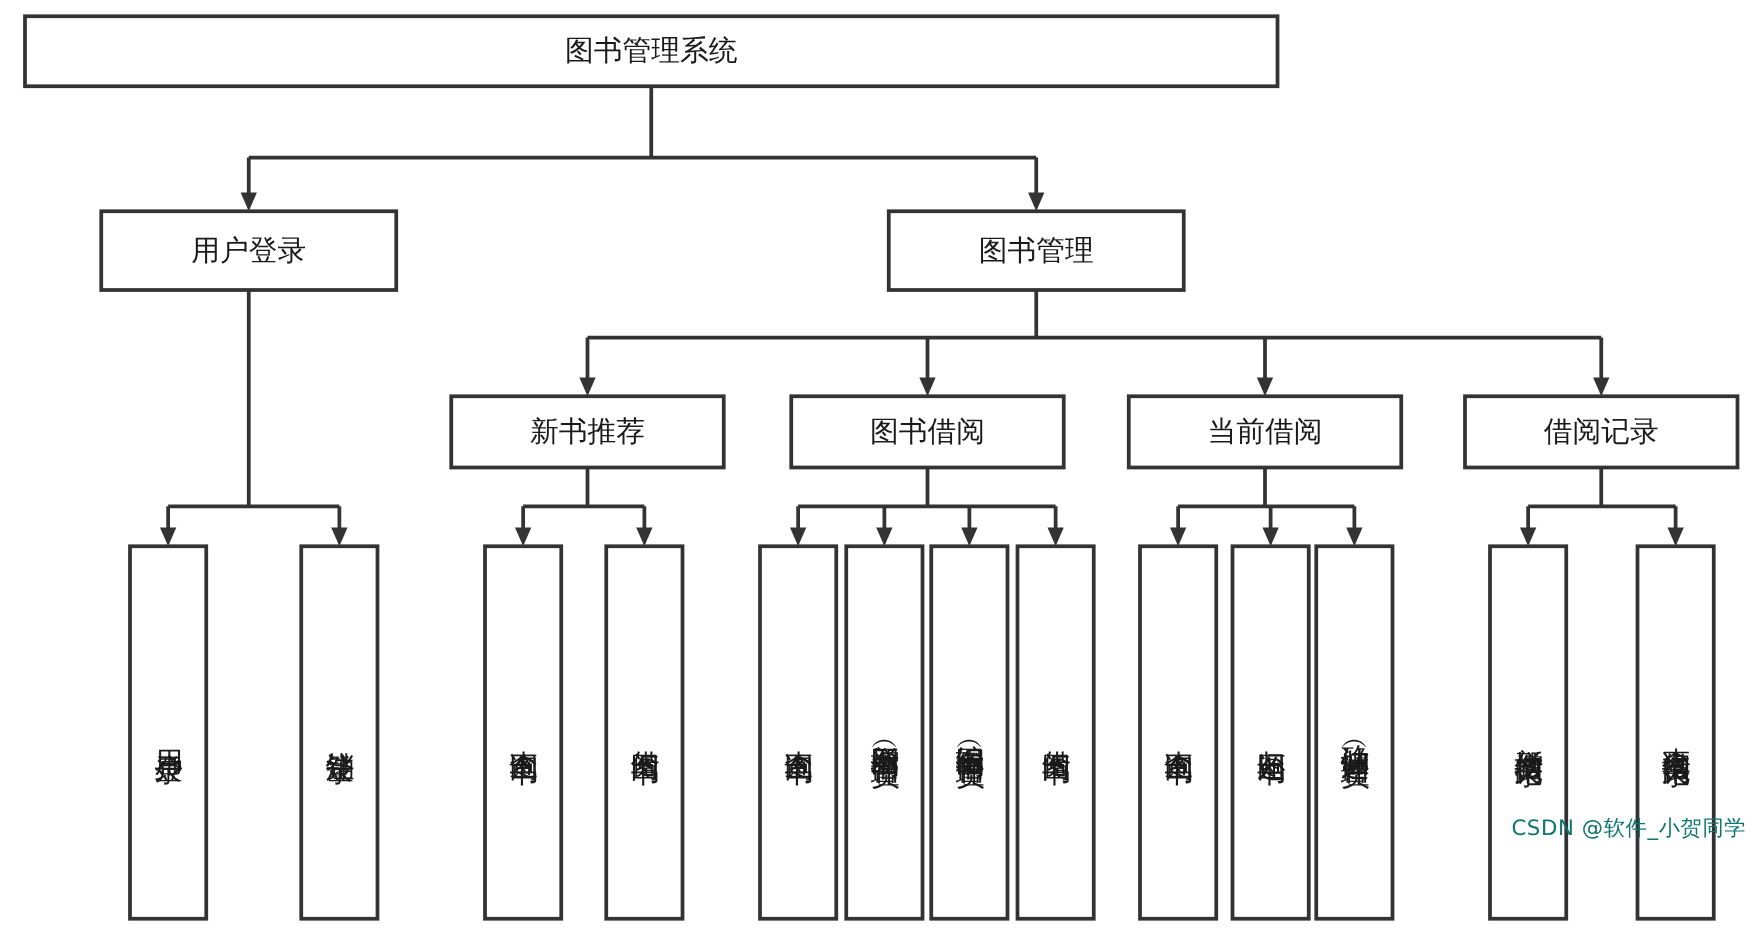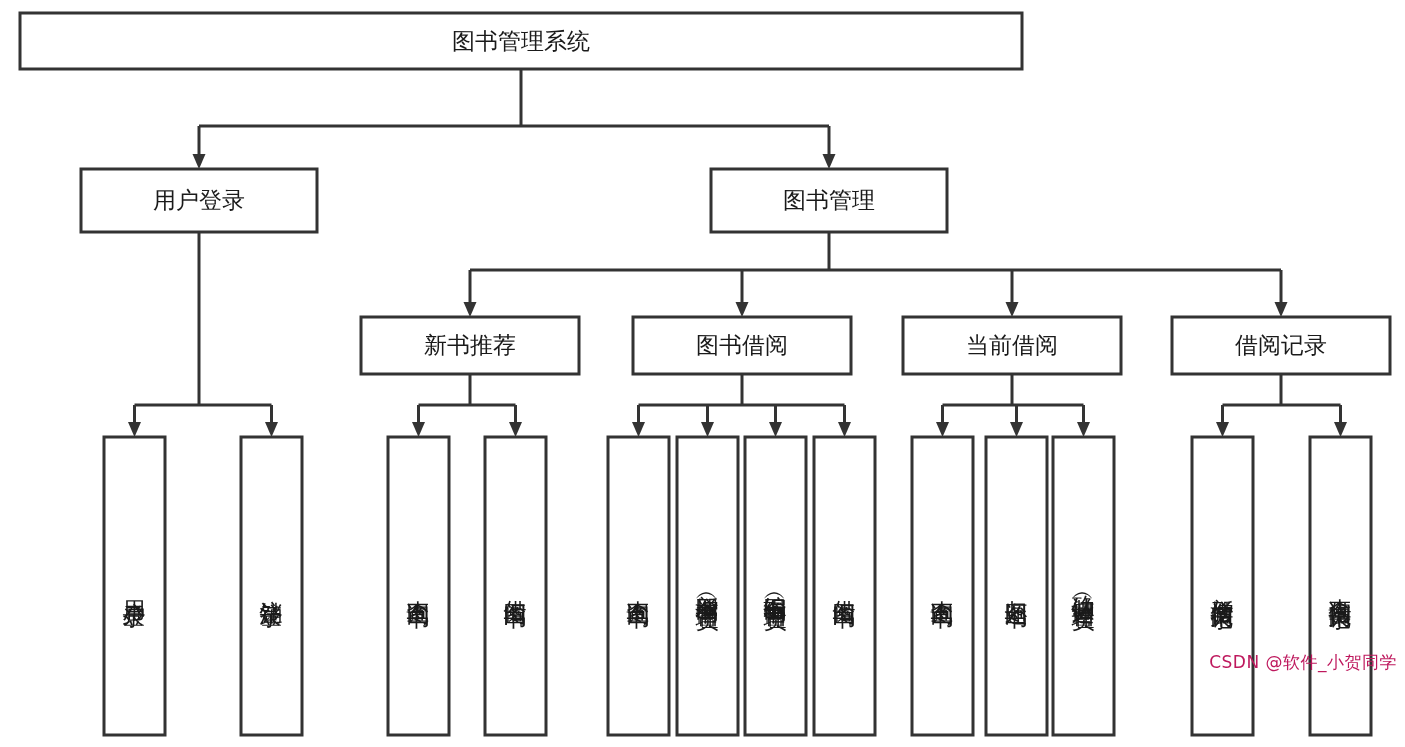--- a/index.html
+++ b/index.html
@@ -57,21 +57,21 @@
     letter-spacing: 2px;
     color: #1a1a1a;
     white-space: nowrap;
     font-family: "DejaVu Sans", "Liberation Sans", sans-serif;
   }
   .watermark {
     position: absolute;
     right: 8px;
     bottom: 6px;
     font-size: 17px;
-    color: #be185d;
+    color: #0f766e;
     font-family: "DejaVu Sans", "Liberation Sans", sans-serif;
     white-space: nowrap;
     letter-spacing: 0.5px;
   }
 </style>
 </head>
 <body>
 
 <div id="chart-root">
   <svg id="diagram-svg" width="1405" height="747" viewBox="0 0 1405 747">

